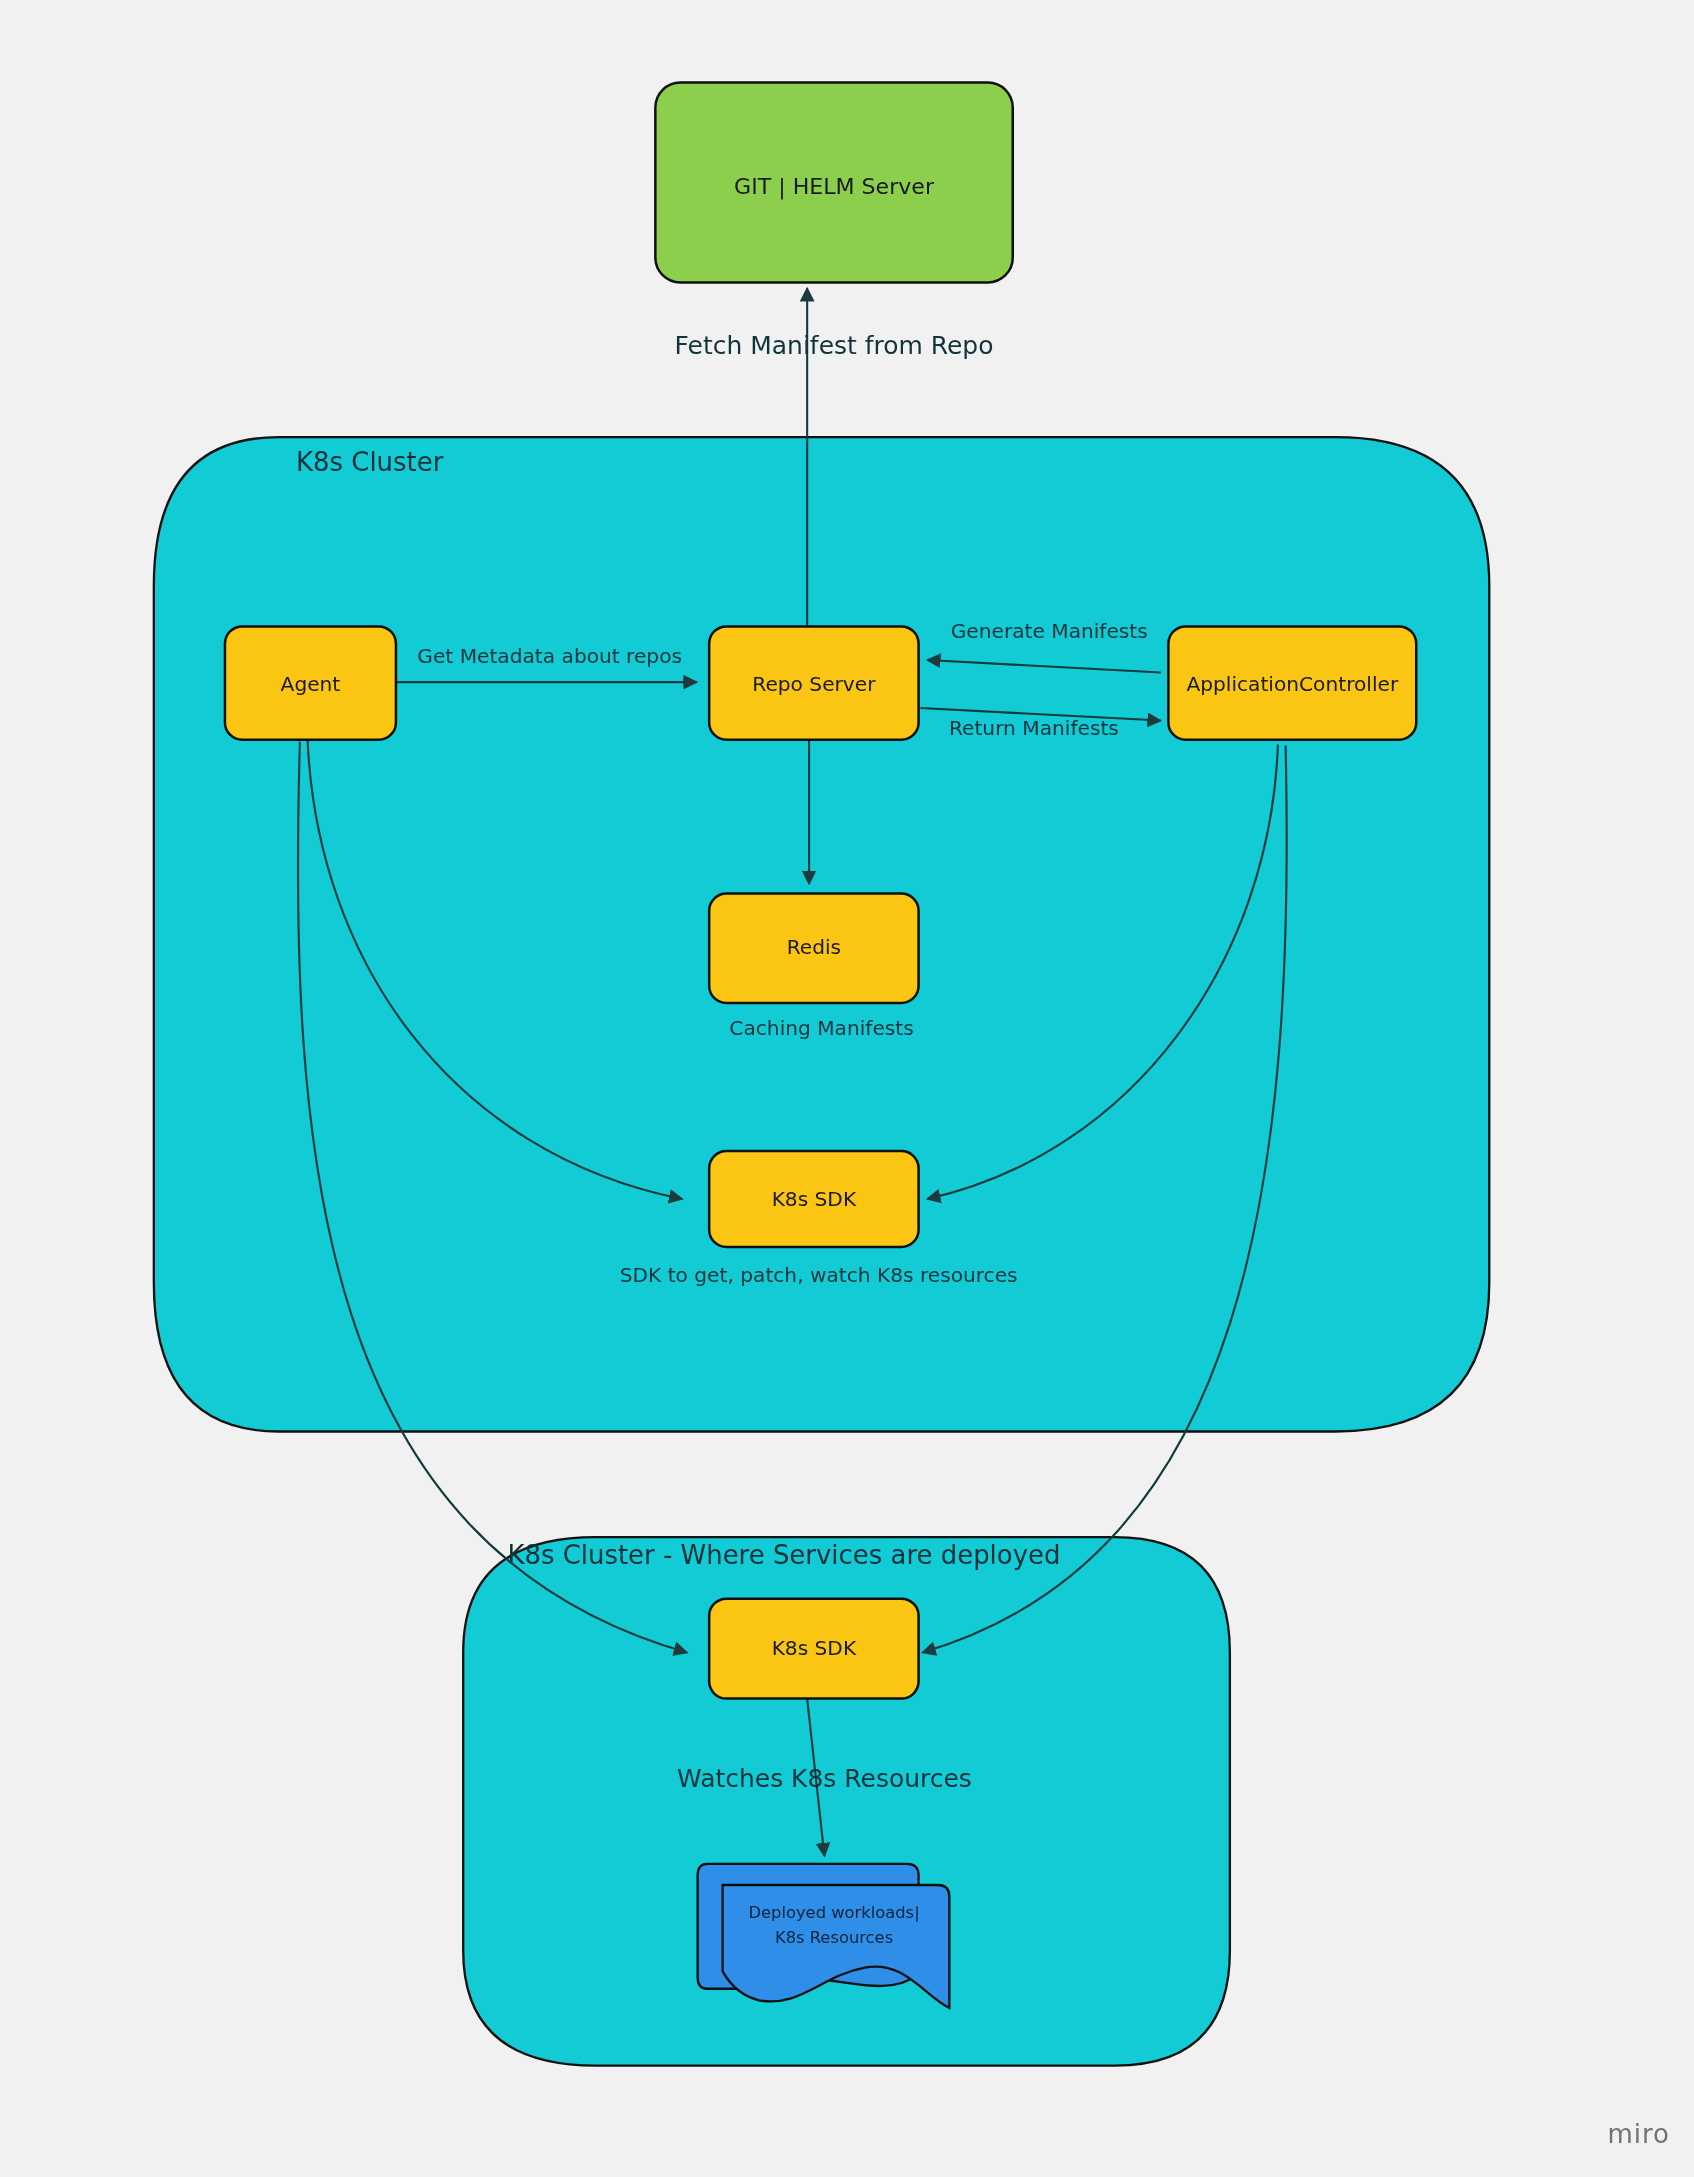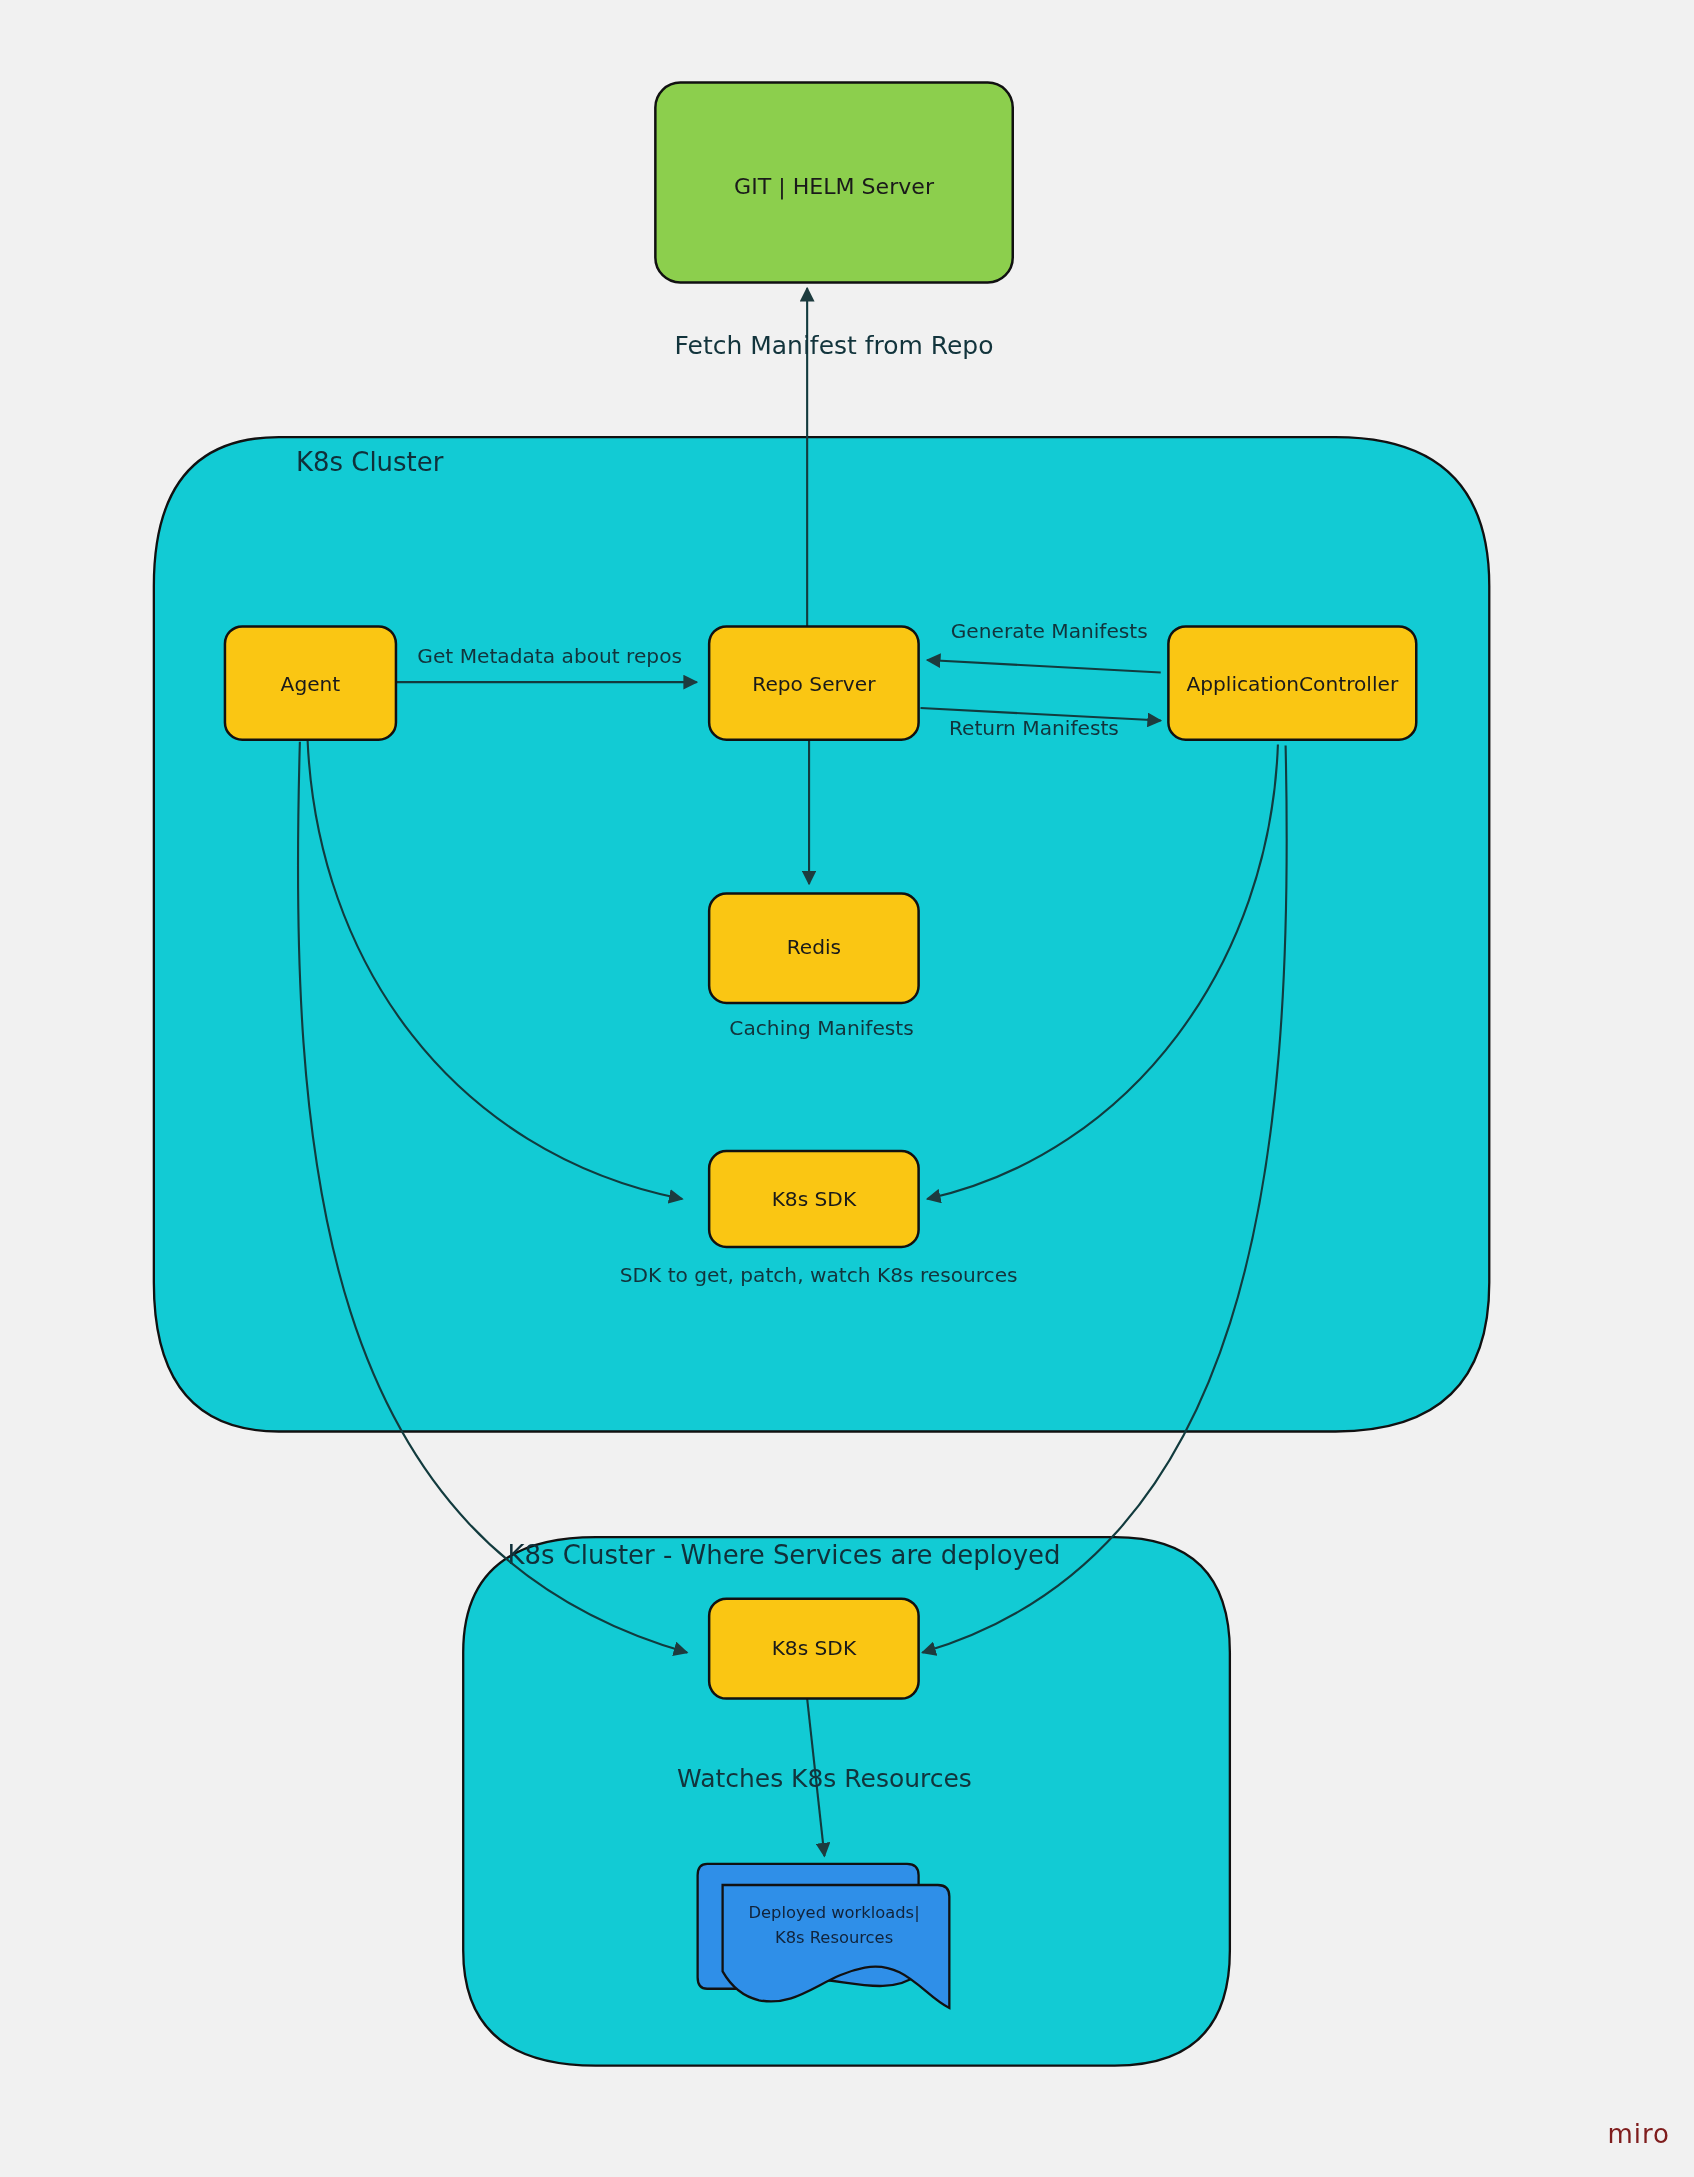--- a/index.html
+++ b/index.html
@@ -50,21 +50,21 @@
     font-family: "DejaVu Sans", sans-serif;
     font-size: 17px;
     fill: #11233a;
   }
   .watermark {
     position: absolute;
     right: 25px;
     bottom: 29px;
     font-family: "DejaVu Sans", sans-serif;
     font-size: 26px;
-    color: #7f1d1d;
+    color: #737373;
     letter-spacing: 1px;
     user-select: none;
   }
   .edge-path {
     fill: none;
     stroke: #123b3e;
     stroke-width: 2.2px;
   }
 </style>
 </head>

